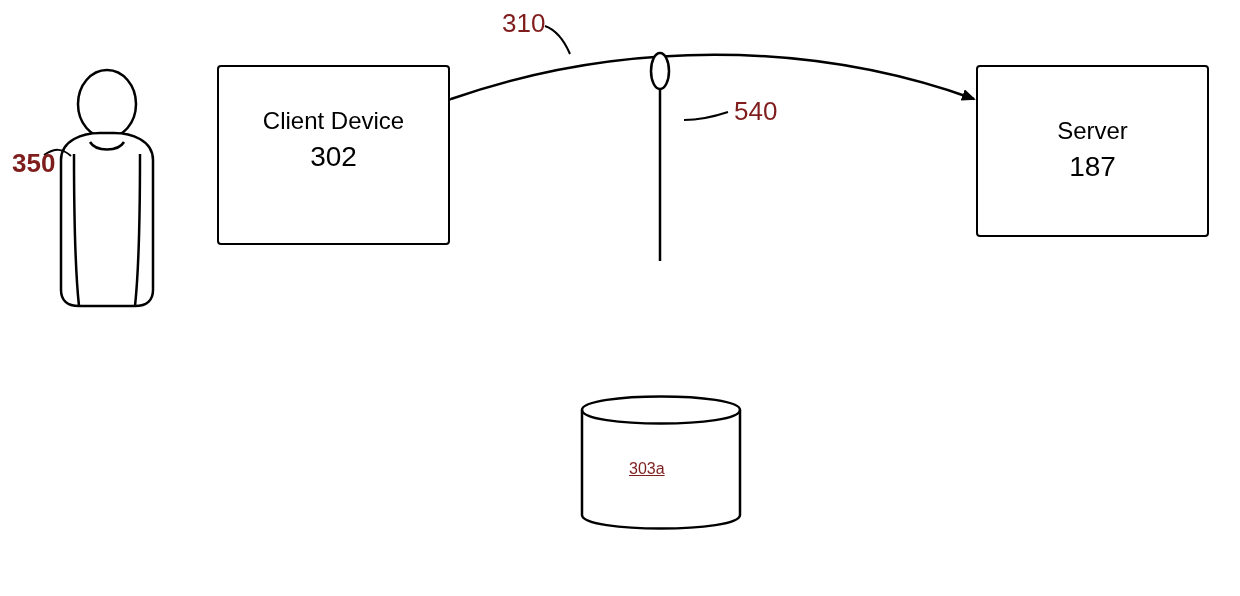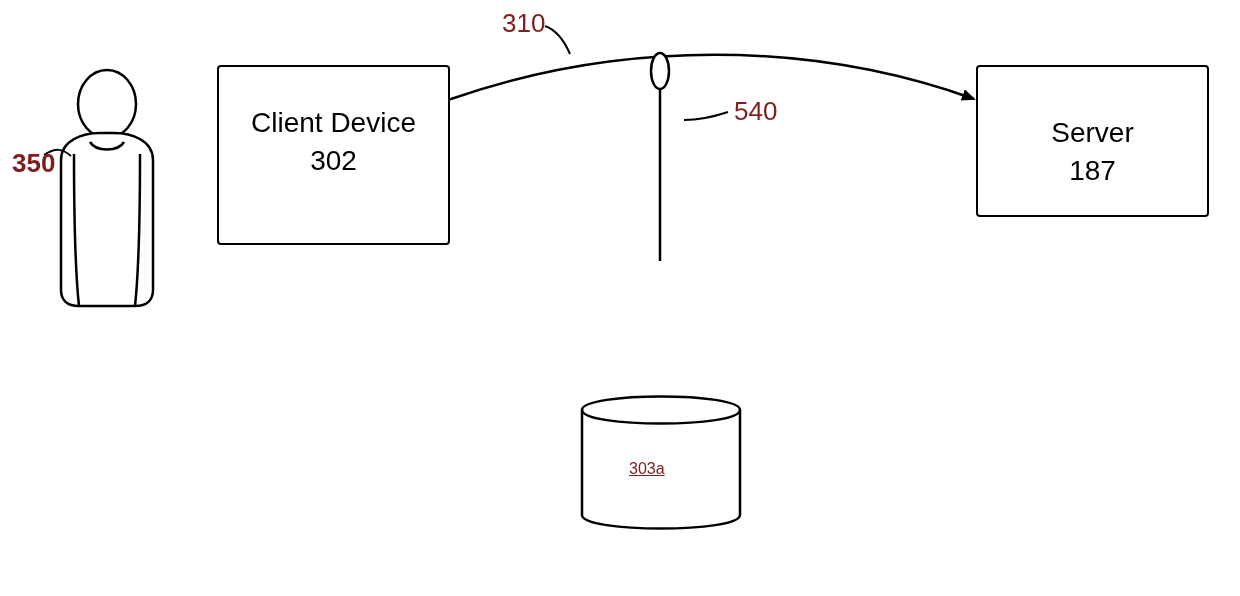--- a/index.html
+++ b/index.html
@@ -26,21 +26,21 @@
     flex-direction: column;
     align-items: center;
   }
   .label {
     position: absolute;
     font-size: 26px;
     color: #7f1d1d;
     white-space: nowrap;
   }
   .title {
-    font-size: 28px;
+    font-size: 24px;
     margin-top: 40px;
   }
   .refnum {
     font-size: 28px;
     margin-top: 6px;
   }
   svg.overlay {
     position: absolute;
     left: 0;
     top: 0;
@@ -102,21 +102,21 @@
 
       <path d="M582 410 C582 428, 740 428, 740 410" fill="none" stroke="#000" stroke-width="2.5"></path>
     </g>
   </svg>
 
   <div class="box" style="left:217px; top:65px; width:233px; height:180px;">
     <div class="title">Client Device</div>
     <div class="refnum">302</div>
   </div>
 
-  <div class="box" style="left:976px; top:65px; width:233px; height:152px;">
+  <div class="box" style="left:976px; top:65px; width:233px; height:172px;">
     <div class="title" style="margin-top:50px;">Server</div>
     <div class="refnum">187</div>
   </div>
 
 
   <div class="label" style="left:629px; top:460px; text-decoration:underline; font-size:16px;">303a</div>
 
   <div class="label" style="left:12px; top:148px;font-weight:bold;">350</div>
   <div class="label" style="left:502px; top:8px;">310</div>
   <div class="label" style="left:734px; top:96px;">540</div>

